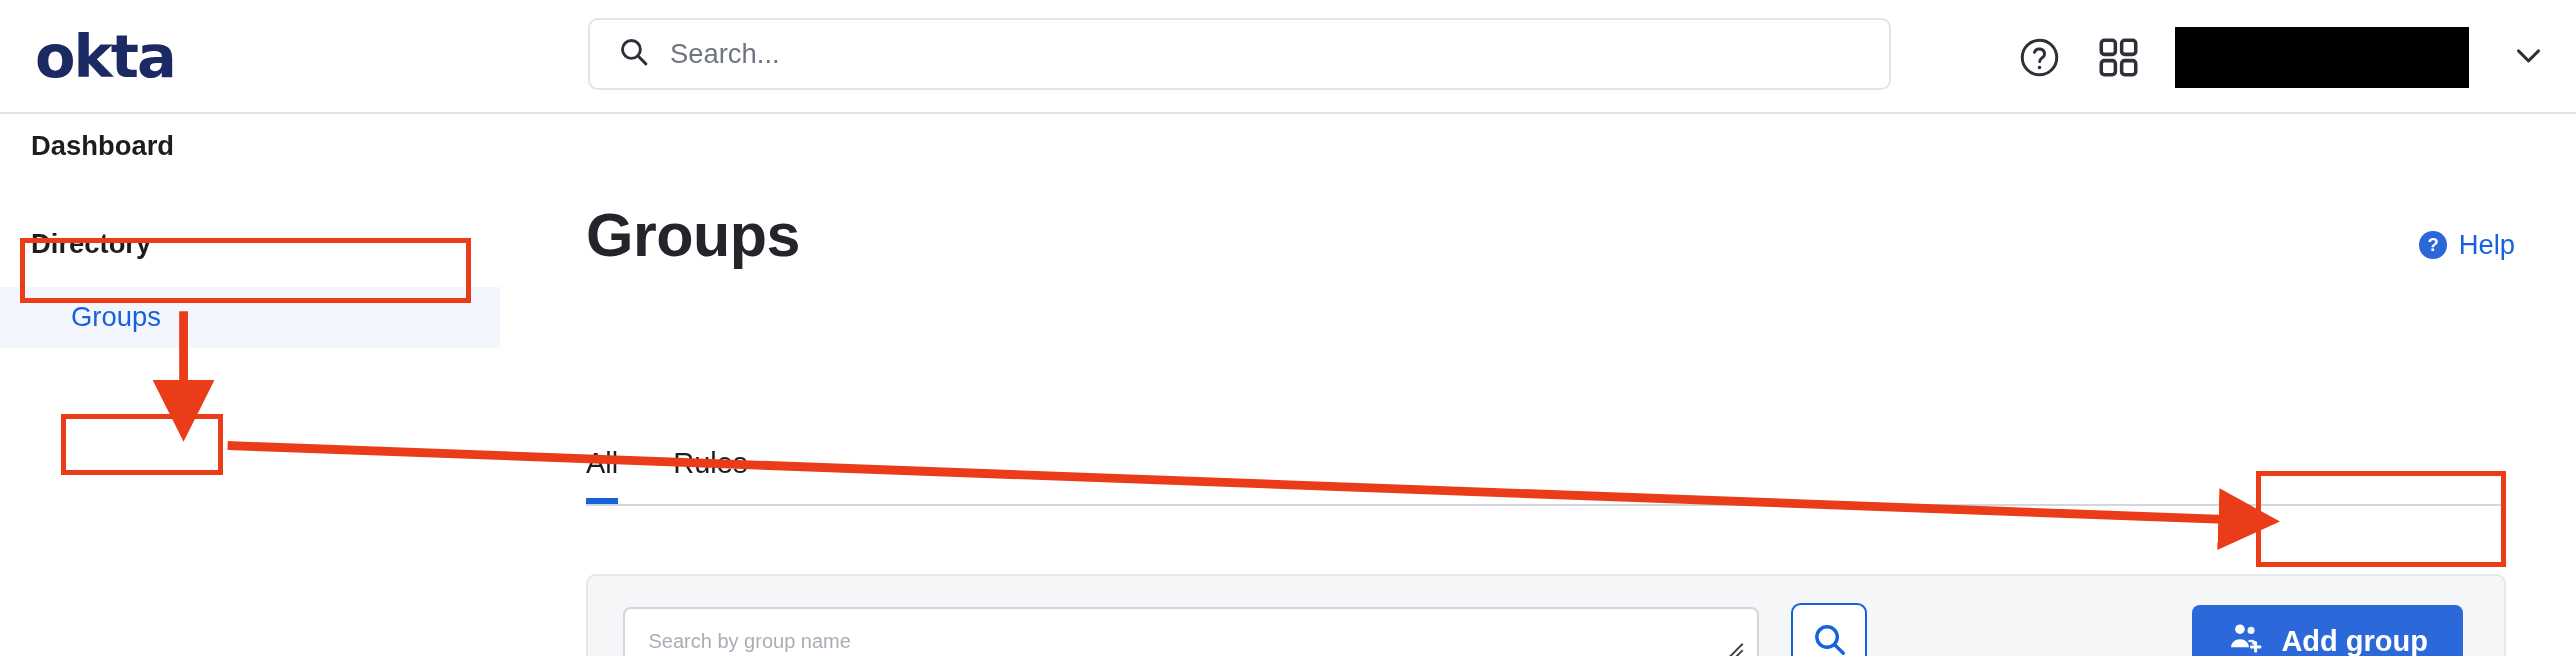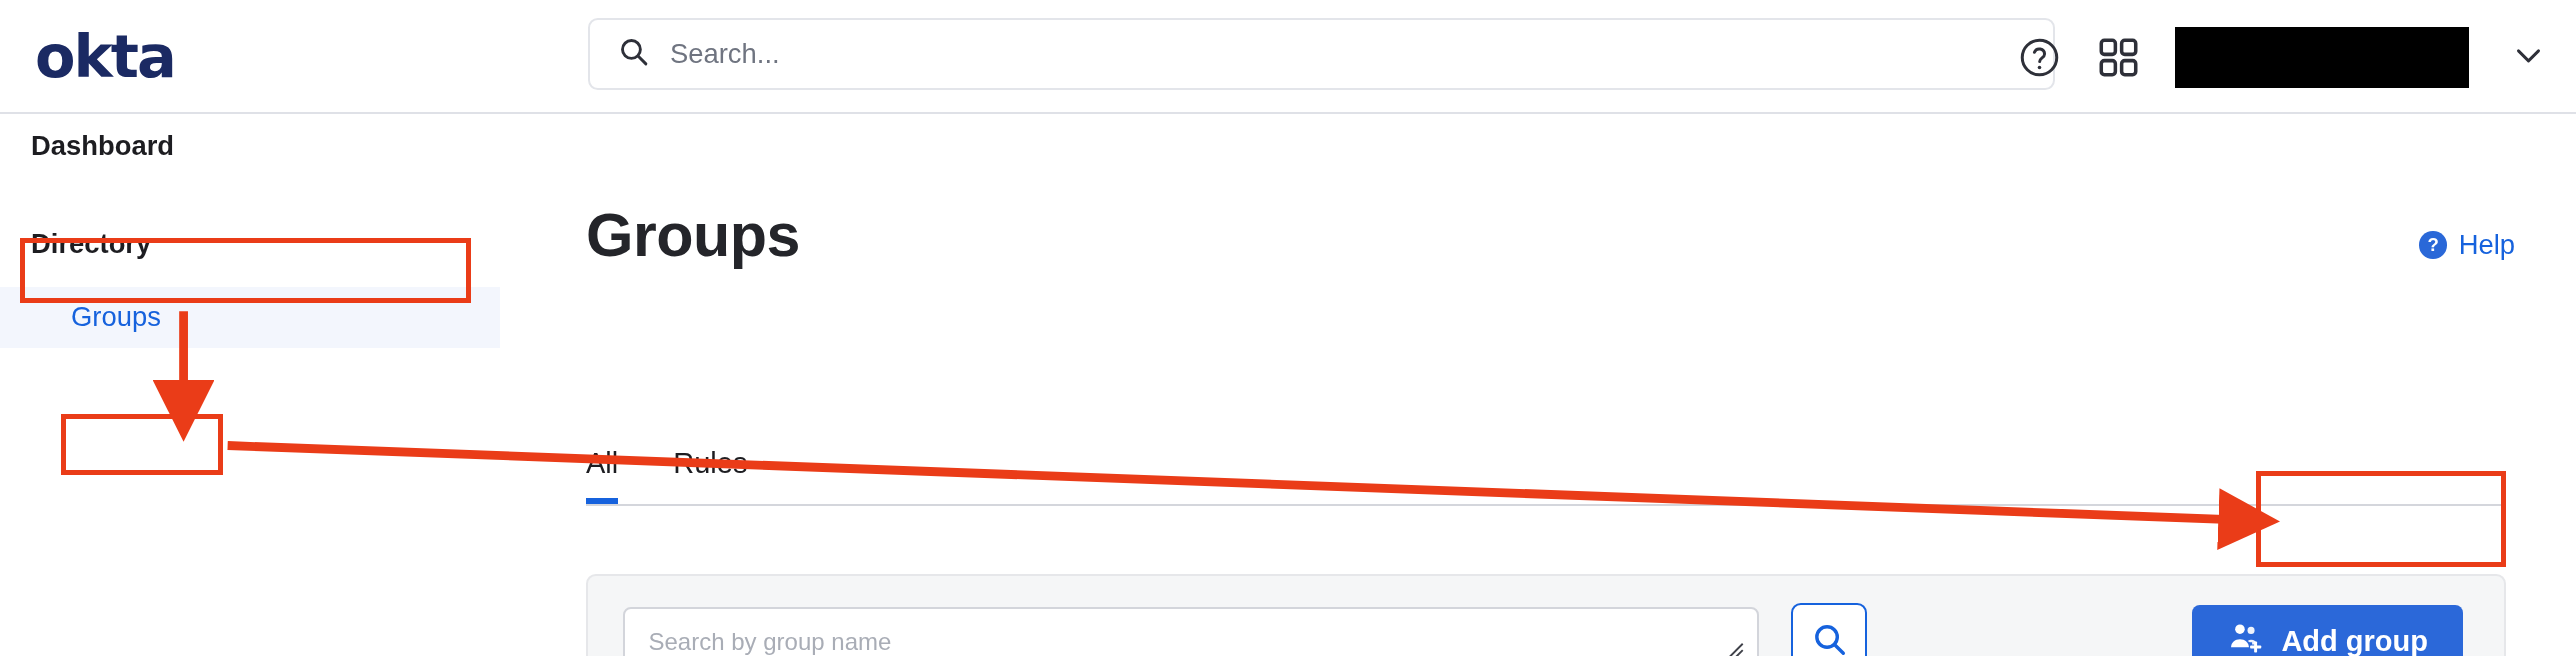--- a/index.html
+++ b/index.html
@@ -17,21 +17,21 @@
     position: absolute; left: 0; top: 0; width: 2576px; height: 114px;
     background: #fff; border-bottom: 2px solid #dfe1e7;
   }
   .okta-logo {
     position: absolute; left: 35px; top: 27.4px;
     font-size: 59px; font-weight: 700; letter-spacing: -2px;
     color: #1b2a63; line-height: 59px;
     font-family: "DejaVu Sans", sans-serif;
   }
   .global-search {
-    position: absolute; left: 588px; top: 17.6px; width: 1467px; height: 72px;
+    position: absolute; left: 588px; top: 17.6px; width: 1303px; height: 72px;
     border: 2px solid #e3e5ea; border-radius: 9.8px; background: #fff;
     display: flex; align-items: center; padding-left: 27.4px; gap: 19.6px;
   }
   .global-search .ph {
     font-size: 27.4px; color: #6f7480; font-family: "Liberation Sans", sans-serif;
   }
   .hdr-right { position: absolute; right: 21.5px; top: 0; height: 114px; display: flex; align-items: center; gap: 33px; }
   .icon-btn { display: flex; align-items: center; justify-content: center; }
   .redacted-name { width: 294px; height: 61px; background: #000; }
   .chev-wrap { padding: 0 7.8px; }
@@ -79,21 +79,21 @@
 
   .search-panel {
     position: absolute; left: 86px; top: 460px; width: 1920px; height: 182px;
     background: #f5f6f7; border: 2px solid #e6e7ea; border-radius: 9.8px;
   }
   .group-search-box {
     position: absolute; left: 35px; top: 31px; width: 1136px; height: 69px;
     background: #fff; border: 2px solid #d3d5db; border-radius: 7.8px;
     display: flex; align-items: center; padding-left: 23.5px;
   }
-  .group-search-box .ph { font-size: 24px; color: #a9adb6; }
+  .group-search-box .ph { font-size: 20px; color: #a9adb6; }
   .resize-grip { position: absolute; right: 9.8px; bottom: 5.9px; }
   .search-submit {
     position: absolute; left: 1203px; top: 27.4px; width: 76px; height: 76px;
     border: 2.9px solid #1662dd; border-radius: 9.8px; background: #fff;
     display: flex; align-items: center; justify-content: center;
   }
   .add-group-btn {
     position: absolute; right: 41px; top: 29px; height: 72px; padding: 0 35px;
     background: #2b68d9; border-radius: 7.8px; color: #fff;
     display: flex; align-items: center; gap: 17.6px;

